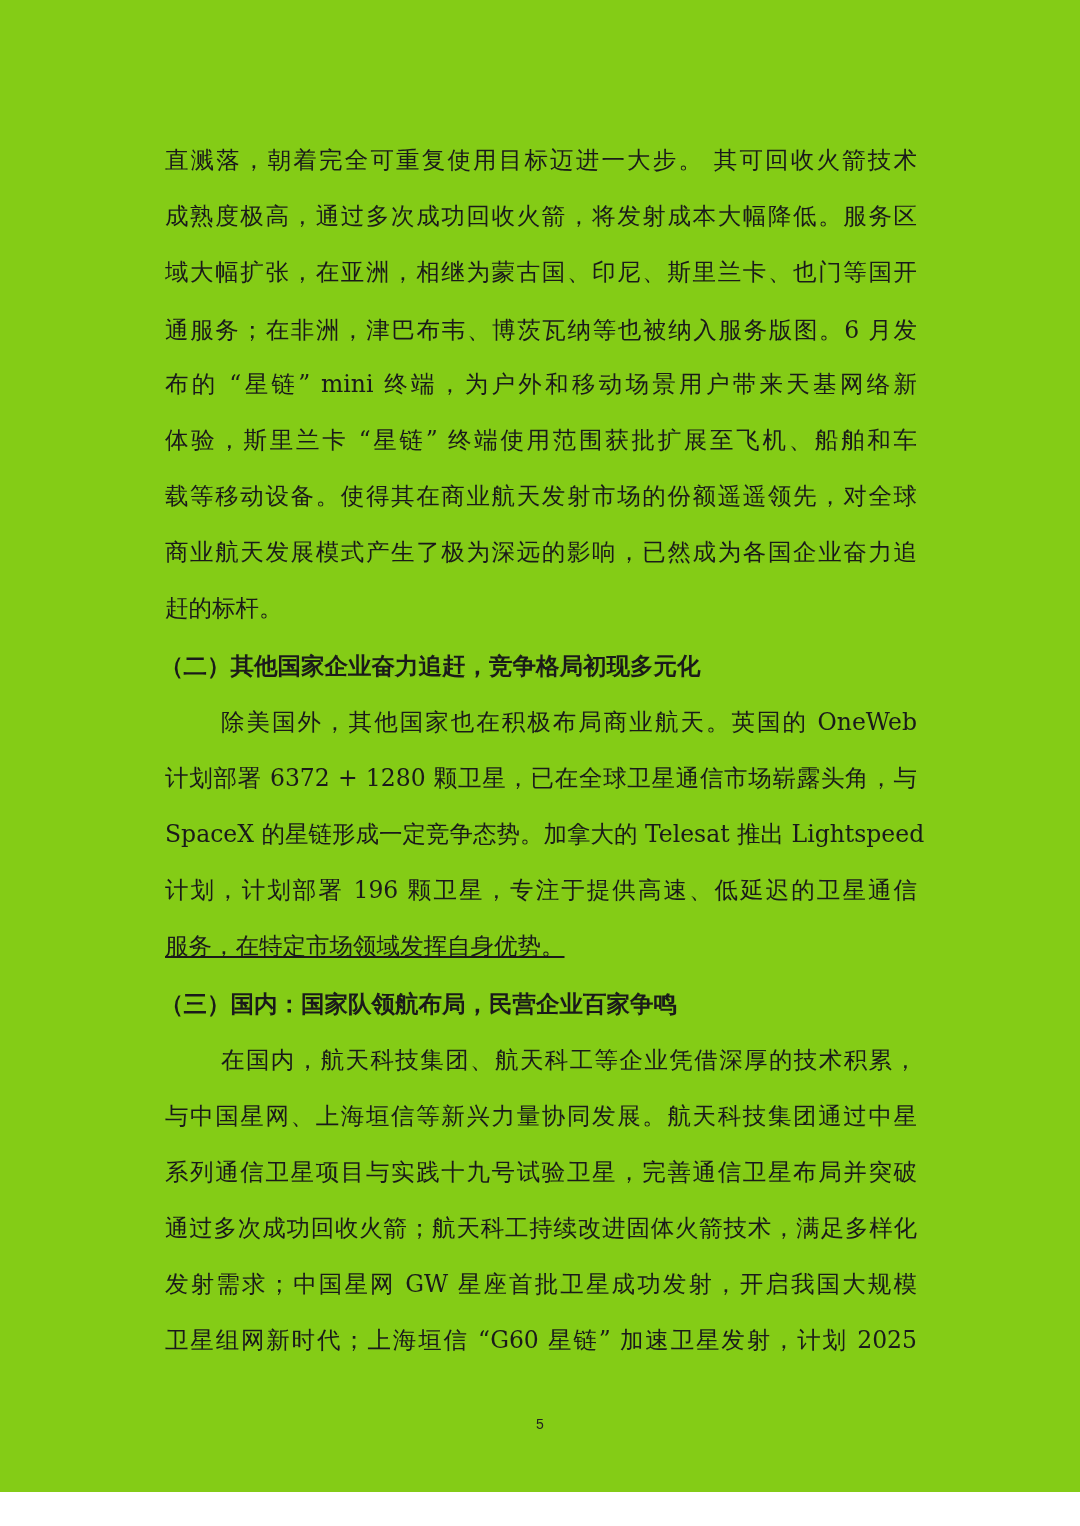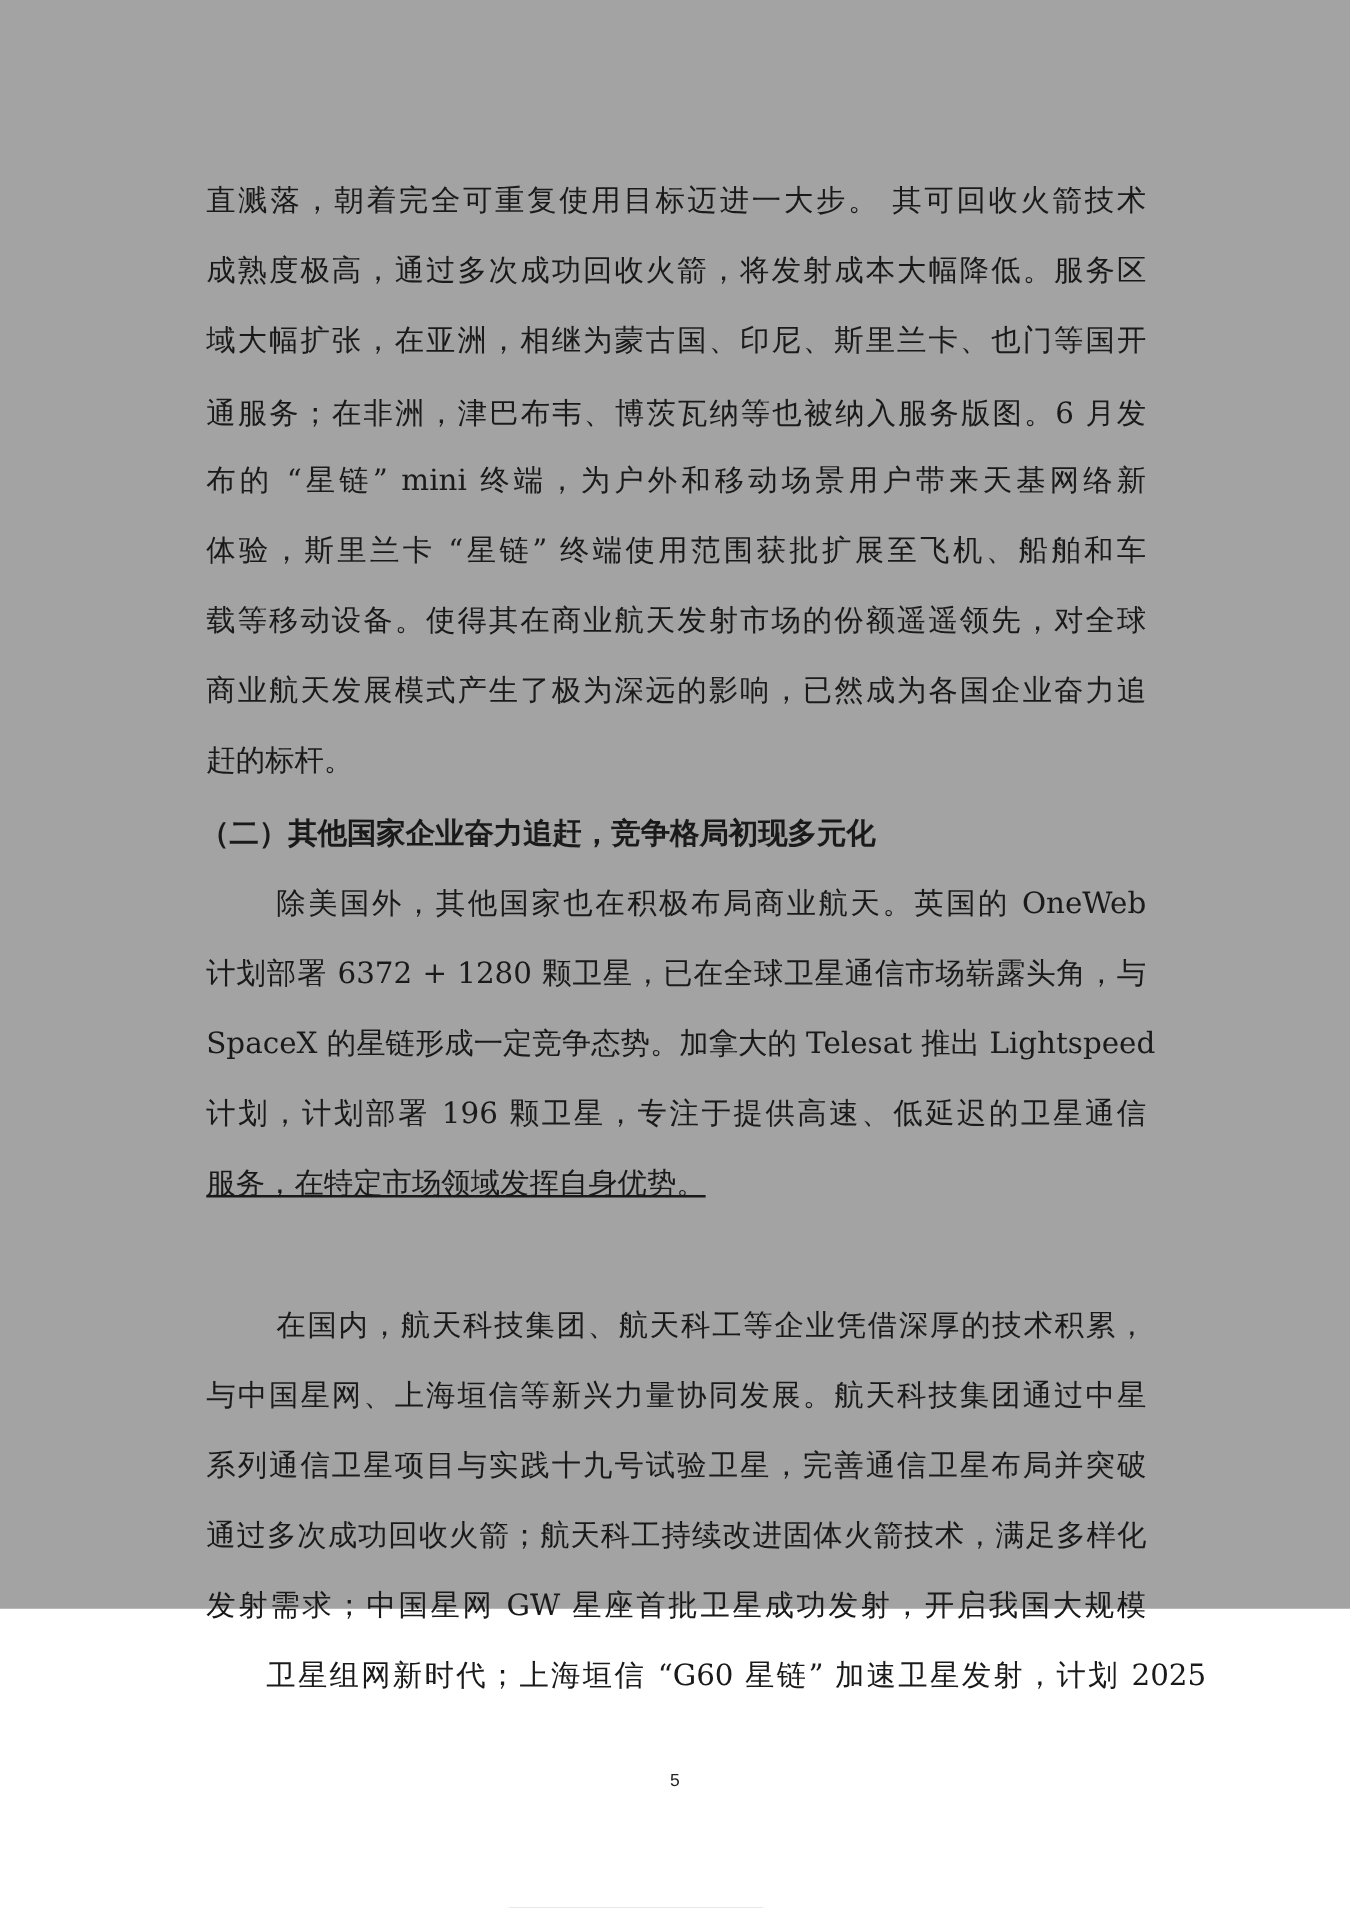--- a/index.html
+++ b/index.html
@@ -1,18 +1,18 @@
 <!DOCTYPE html>
 <html><head>
 <meta charset="utf-8">
 <style>
   html, body { margin: 0; padding: 0; background: #ffffff; }
   body { width: 1080px; height: 1526px; position: relative; overflow: hidden;
          font-family: "DejaVu Serif", "Liberation Serif", serif; color: #1a1a1a; }
-  .page { position: absolute; left: 0; top: 0; width: 1080px; height: 1287px; background: #a3a3a3; }
+  .page { position: absolute; left: 0; top: 0; width: 1080px; height: 1492px; background: #84cc16; }
   .line { position: absolute; left: 165px; width: 752px; height: 40px; line-height: 40px;
           font-size: 23.5px; white-space: nowrap; text-align: justify; text-align-last: justify;
           letter-spacing: 0px; }
   .line.last { text-align-last: left; }
   .line.indent { left: 221px; width: 696px; }
   .heading { position: absolute; left: 160px; height: 40px; line-height: 40px; font-size: 23.5px;
              font-weight: bold; white-space: nowrap; font-family: "DejaVu Sans", "Liberation Sans", sans-serif; text-align: center; }
   .page-number { position: absolute; left: 0; width: 1080px; top: 1416px; text-align: center;
                  font-size: 14px; font-family: "Liberation Sans", sans-serif; color: #222; }
 </style>
@@ -32,22 +32,23 @@
       <div class="line last" style="top: 588px;">赶的标杆。</div>
     </div>
   <div class="heading" id="h2" style="top: 646px;">（二）其他国家企业奋力追赶，竞争格局初现多元化</div>
   <div id="s2-lines">
       <div class="line indent" style="top: 702px;">除美国外，其他国家也在积极布局商业航天。英国的 OneWeb</div>
       <div class="line" style="top: 758px;">计划部署 6372 + 1280 颗卫星，已在全球卫星通信市场崭露头角，与</div>
       <div class="line" style="top: 814px;">SpaceX 的星链形成一定竞争态势。加拿大的 Telesat 推出 Lightspeed</div>
       <div class="line" style="top: 870px;">计划，计划部署 196 颗卫星，专注于提供高速、低延迟的卫星通信</div>
       <div class="line last" style="top: 926px; text-decoration: underline;">服务，在特定市场领域发挥自身优势。</div>
     </div>
+  <div class="heading" id="h3" style="top: 984px;">（三）国内：国家队领航布局，民营企业百家争鸣</div>
   <div id="s3-lines">
       <div class="line indent" style="top: 1040px;">在国内，航天科技集团、航天科工等企业凭借深厚的技术积累，</div>
       <div class="line" style="top: 1096px;">与中国星网、上海垣信等新兴力量协同发展。航天科技集团通过中星</div>
       <div class="line" style="top: 1152px;">系列通信卫星项目与实践十九号试验卫星，完善通信卫星布局并突破</div>
       <div class="line" style="top: 1208px;">通过多次成功回收火箭；航天科工持续改进固体火箭技术，满足多样化</div>
       <div class="line" style="top: 1264px;">发射需求；中国星网 GW 星座首批卫星成功发射，开启我国大规模</div>
-      <div class="line" style="top: 1320px; margin-left: 48px;">卫星组网新时代；上海垣信 “G60 星链” 加速卫星发射，计划 2025</div>
+      <div class="line" style="top: 1320px;">卫星组网新时代；上海垣信 “G60 星链” 加速卫星发射，计划 2025</div>
     </div>
   <div class="page-number">5</div>
 </div>
 
 </body></html>

